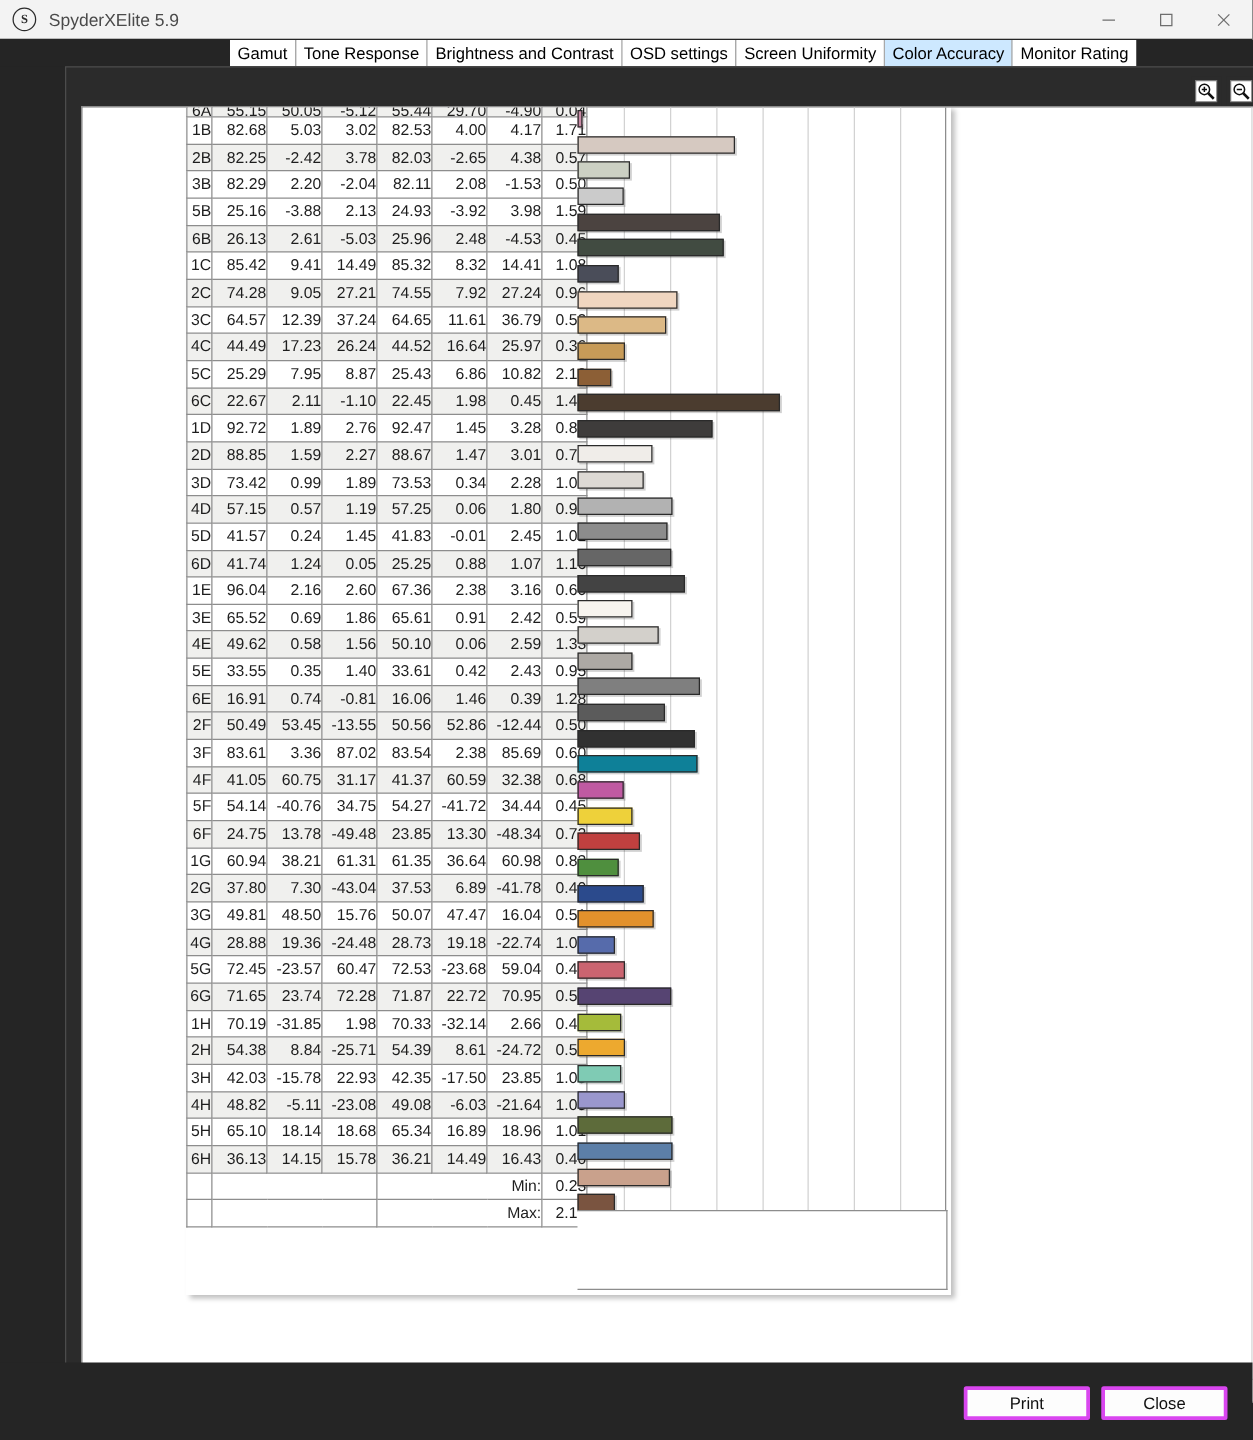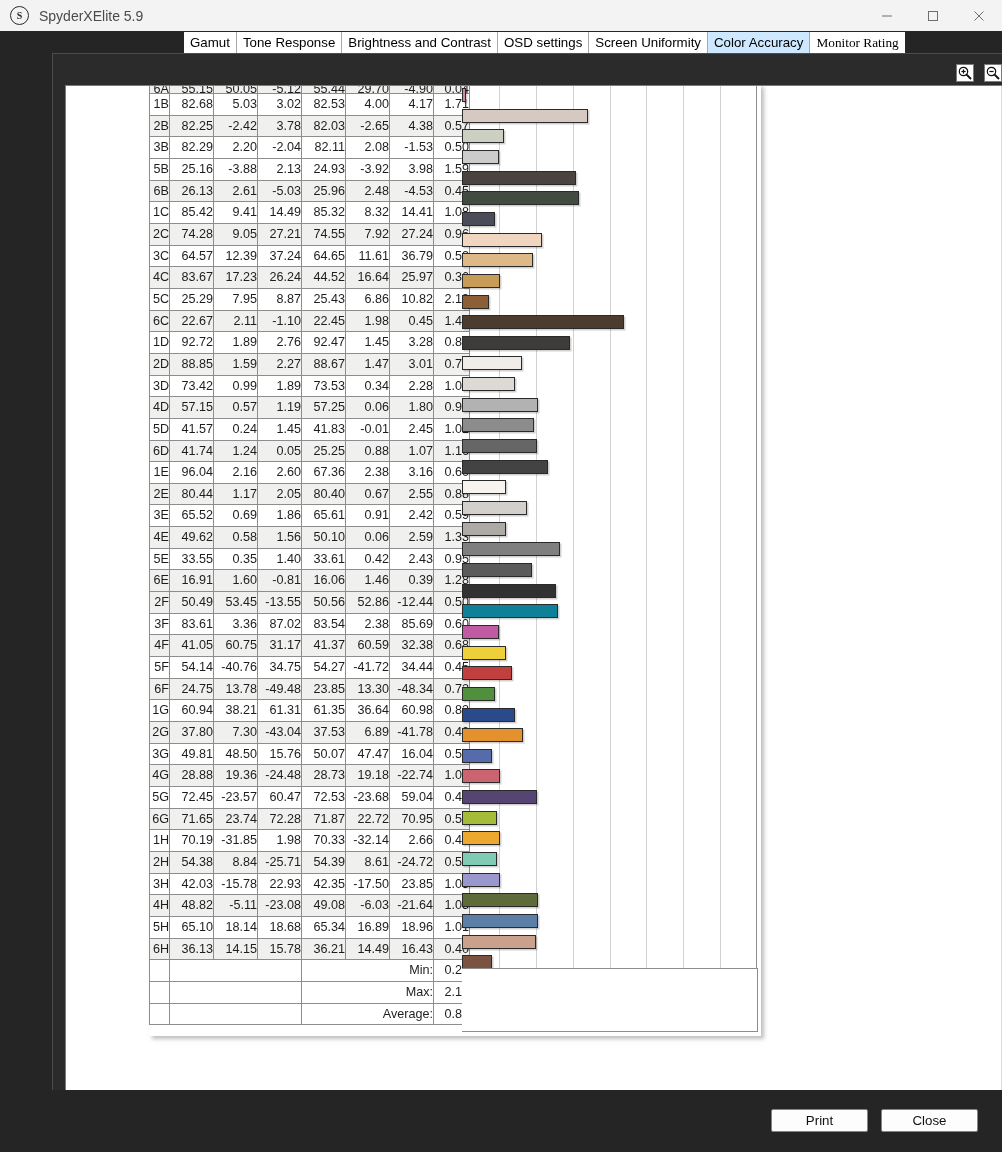--- a/index.html
+++ b/index.html
@@ -38,21 +38,21 @@
   }
   #tabs-wrap{margin-left:184px;display:flex;align-items:flex-end;height:24px;}
   .tab{
     height:21px;line-height:21px;
     background:#ffffff;color:#000000;
     font-size:13.3px;
     padding:0 6px;
     border-right:1px solid #a9a9a9;
     white-space:nowrap;
   }
-  .tab:last-child{border-right:none;font-family:Liberation Serif, serif;}
+  .tab:last-child{border-right:none;}
   .tab.active{background:#cde8ff;}
 
   
   #panel{
     position:absolute;left:8px;top:53px;width:986px;height:1037px;
     background:#2b2b2b;border:1px solid #4c4c4c;margin-left:44px;
   }
   
   #prev-toolbar{
     position:absolute;right:6px;top:7px;height:26px;display:flex;gap:4px;
@@ -136,21 +136,21 @@
     display:flex;align-items:center;justify-content:space-between;
   }
   .hs-arrow{width:14px;text-align:center;font-size:9px;color:#9a9a9a;line-height:15px;}
 
   
   #footer{
     position:absolute;left:0;top:1090px;width:1002px;height:62px;background:#252525;
   }
   .fbtn{
     position:absolute;top:19px;height:21px;width:95px;
-    background:#fdfdfd;border:1px solid #d946ef;border-radius:2px;
+    background:#fdfdfd;border:3px solid #d946ef;border-radius:2px;
     font-size:13.3px;color:#111;line-height:21px;text-align:center;
   }
   #btn-print{left:771px;}
   #btn-close{left:881px;}
 </style>
 </head>
 <body>
 
 <div id="titlebar">
   <div id="app-logo">
@@ -310,21 +310,21 @@
               <td class="c-n first">64.57</td>
               <td class="c-n">12.39</td>
               <td class="c-n">37.24</td>
               <td class="c-n first">64.65</td>
               <td class="c-n">11.61</td>
               <td class="c-n">36.79</td>
               <td class="c-de">0.52</td>
             </tr>
             <tr class="alt">
               <td class="c-id">4C</td>
-              <td class="c-n first">83.67</td>
+              <td class="c-n first">44.49</td>
               <td class="c-n">17.23</td>
               <td class="c-n">26.24</td>
               <td class="c-n first">44.52</td>
               <td class="c-n">16.64</td>
               <td class="c-n">25.97</td>
               <td class="c-de">0.36</td>
             </tr>
             <tr>
               <td class="c-id">5C</td>
               <td class="c-n first">25.29</td>
@@ -408,30 +408,20 @@
             <tr>
               <td class="c-id">1E</td>
               <td class="c-n first">96.04</td>
               <td class="c-n">2.16</td>
               <td class="c-n">2.60</td>
               <td class="c-n first">67.36</td>
               <td class="c-n">2.38</td>
               <td class="c-n">3.16</td>
               <td class="c-de">0.60</td>
             </tr>
-            <tr class="alt">
-              <td class="c-id">2E</td>
-              <td class="c-n first">80.44</td>
-              <td class="c-n">1.17</td>
-              <td class="c-n">2.05</td>
-              <td class="c-n first">80.40</td>
-              <td class="c-n">0.67</td>
-              <td class="c-n">2.55</td>
-              <td class="c-de">0.88</td>
-            </tr>
             <tr>
               <td class="c-id">3E</td>
               <td class="c-n first">65.52</td>
               <td class="c-n">0.69</td>
               <td class="c-n">1.86</td>
               <td class="c-n first">65.61</td>
               <td class="c-n">0.91</td>
               <td class="c-n">2.42</td>
               <td class="c-de">0.59</td>
             </tr>
@@ -451,21 +441,21 @@
               <td class="c-n">0.35</td>
               <td class="c-n">1.40</td>
               <td class="c-n first">33.61</td>
               <td class="c-n">0.42</td>
               <td class="c-n">2.43</td>
               <td class="c-de">0.95</td>
             </tr>
             <tr class="alt">
               <td class="c-id">6E</td>
               <td class="c-n first">16.91</td>
-              <td class="c-n">1.60</td>
+              <td class="c-n">0.74</td>
               <td class="c-n">-0.81</td>
               <td class="c-n first">16.06</td>
               <td class="c-n">1.46</td>
               <td class="c-n">0.39</td>
               <td class="c-de">1.28</td>
             </tr>
             <tr class="alt">
               <td class="c-id">2F</td>
               <td class="c-n first">50.49</td>
               <td class="c-n">53.45</td>
@@ -639,26 +629,20 @@
               <td class="c-id">&nbsp;</td>
               <td class="c-n first" colspan="3">&nbsp;</td>
               <td class="c-n first lbl" colspan="3">Min:</td>
               <td class="c-de">0.23</td>
             </tr>
             <tr>
               <td class="c-id">&nbsp;</td>
               <td class="c-n first" colspan="3">&nbsp;</td>
               <td class="c-n first lbl" colspan="3">Max:</td>
               <td class="c-de">2.19</td>
-            </tr>
-            <tr>
-              <td class="c-id">&nbsp;</td>
-              <td class="c-n first" colspan="3">&nbsp;</td>
-              <td class="c-n first lbl" colspan="3">Average:</td>
-              <td class="c-de">0.85</td>
             </tr>
           </tbody>
       </table>
       <div id="chart">
           <div class="grid-line" style="left: 36.875px;"></div>
           <div class="grid-line" style="left: 73.75px;"></div>
           <div class="grid-line" style="left: 110.625px;"></div>
           <div class="grid-line" style="left: 147.5px;"></div>
           <div class="grid-line" style="left: 184.375px;"></div>
           <div class="grid-line" style="left: 221.25px;"></div>

